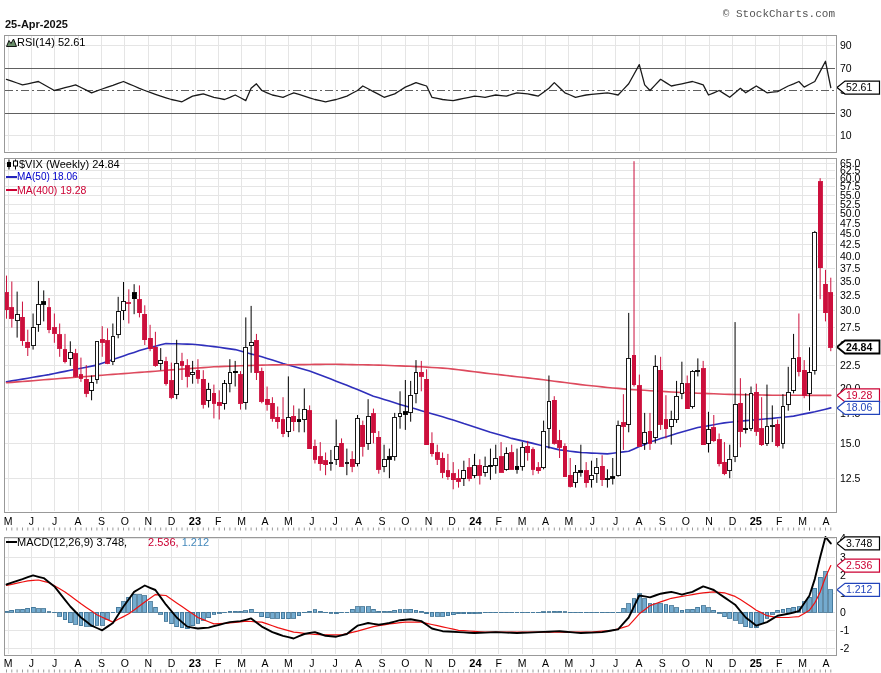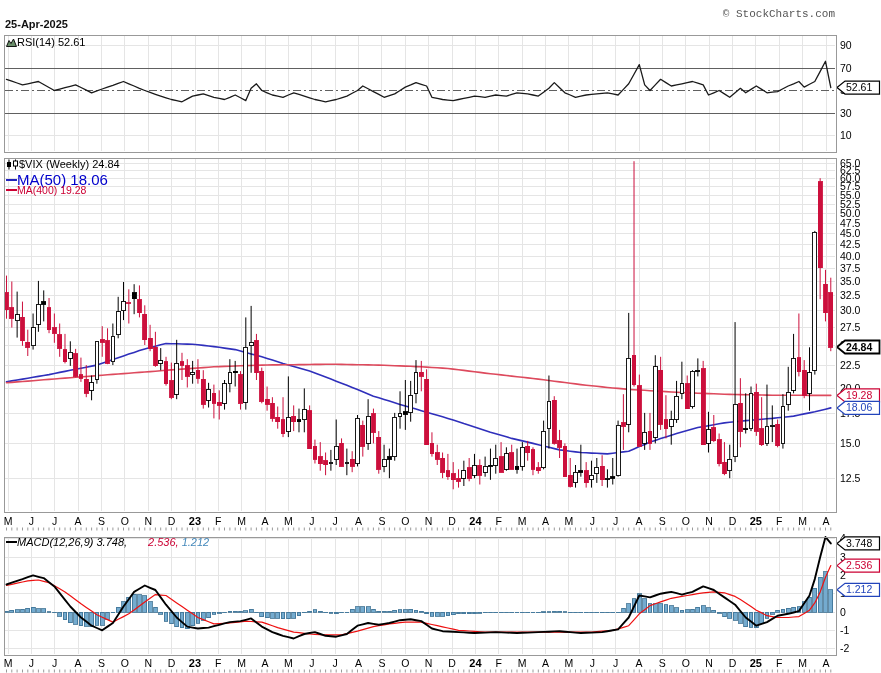--- a/index.html
+++ b/index.html
@@ -7,23 +7,23 @@
     font-family:"Liberation Sans",sans-serif;}
   #chart-svg{position:absolute;left:0;top:0;}
   .hdr{position:absolute;left:5px;top:2px;white-space:nowrap;}
   .sym{font-size:15px;font-weight:bold;color:#000;letter-spacing:0.5px;}
   .sub{font-size:11px;color:#111;margin-left:4px;}
   .date{position:absolute;left:5px;top:18px;font-size:11px;color:#111;font-weight:bold;}
   .copy{position:absolute;right:46px;top:8px;font-size:11px;color:#555;font-family:Liberation Mono, monospace;}
   .legend{position:absolute;display:flex;align-items:center;white-space:nowrap;}
   .lg-rsi{left:6px;top:36px;font-size:11px;color:#000;}
   .lg-vix{left:6px;top:158px;font-size:11px;color:#000;align-items:center;}
-  .lg-ma50{left:6px;top:171px;font-size:15px;color:#0000cc;}
+  .lg-ma50{left:6px;top:171px;font-size:10px;color:#0000cc;}
   .lg-ma200{left:6px;top:184px;font-size:10.5px;color:#cc0033;}
-  .lg-macd{left:6px;top:536px;font-size:11px;color:#000;font-style:italic;}
+  .lg-macd{left:6px;top:536px;font-size:11px;color:#000;}
   .dash{display:inline-block;width:11px;height:2px;}
   .dash.black{background:#000;}
   .dash.blue{background:#2323bb;}
   .dash.red{background:#cc0033;}
   .macd-sig{color:#cc0033;margin-left:21px;}
   .macd-hist{color:#4488bb;margin-left:3px;}
 </style>
 </head>
 <body>
 

